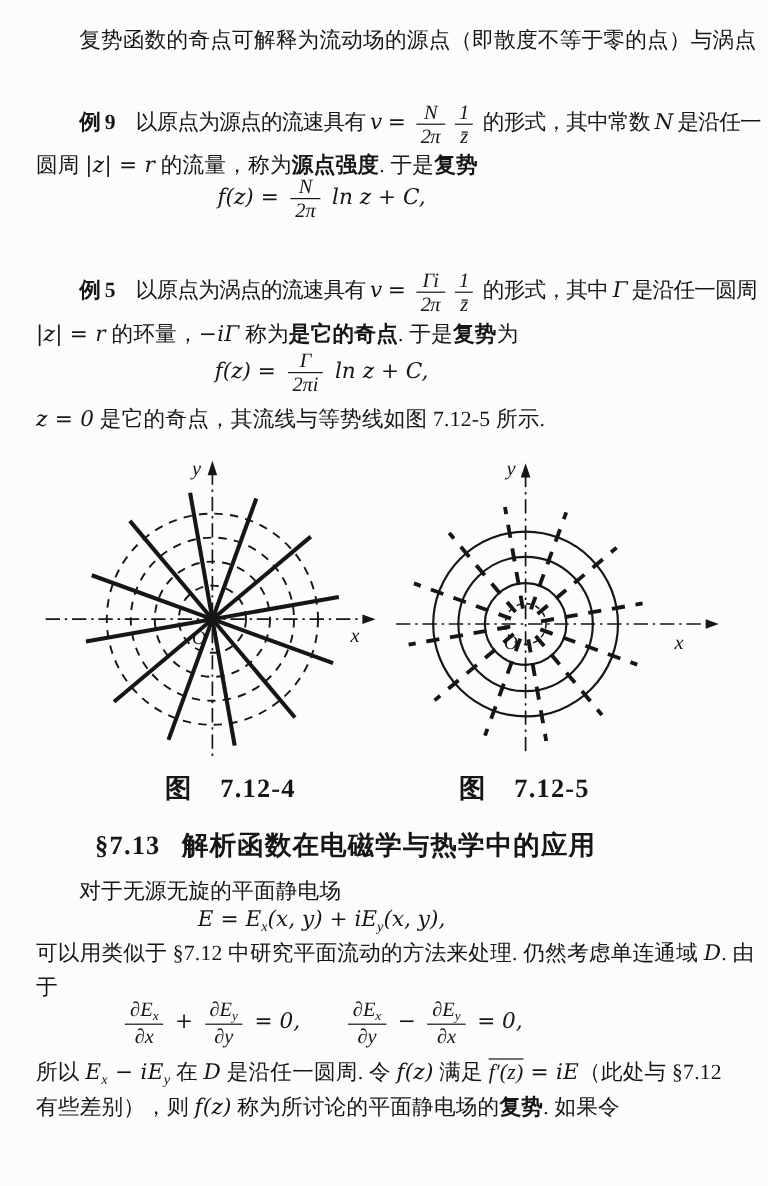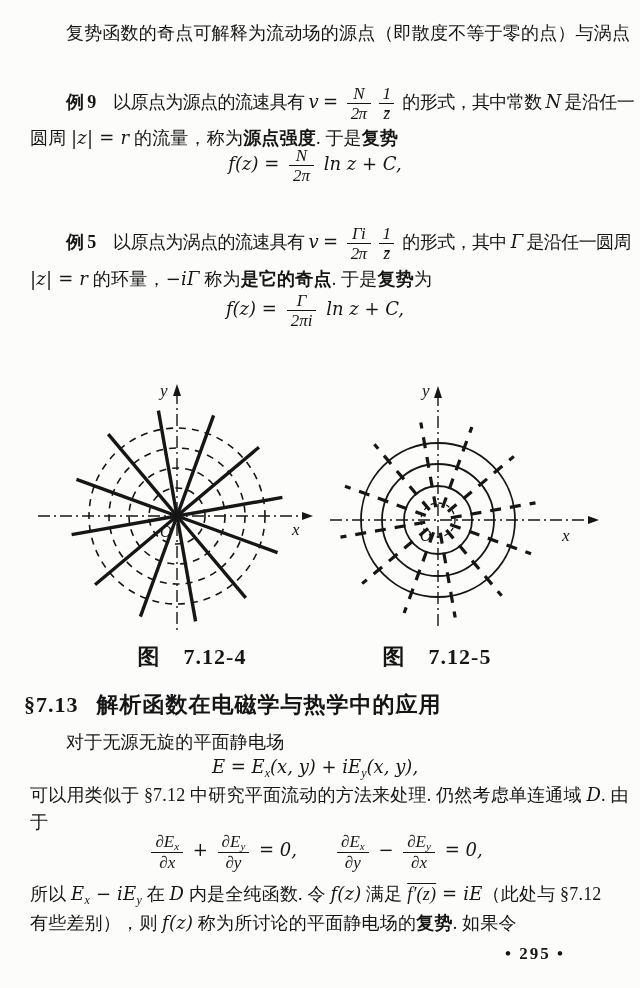--- a/index.html
+++ b/index.html
@@ -14,38 +14,37 @@
   .line{
     position:absolute;
     font-size:18px;
     letter-spacing:0.2px;
     white-space:nowrap;
     line-height:1.3;
   }
   .tight{letter-spacing:-0.6px;}
   .formula{
     position:absolute;left:0;width:536px;
-    text-align:center;font-size:18px;white-space:nowrap;margin-left:47px;
+    text-align:center;font-size:18px;white-space:nowrap;
   }
   .b{font-weight:bold;}
   .m{font-style:italic;font-family:"DejaVu Serif","Liberation Serif",serif;}
   .rich sub{font-size:12px;font-style:italic;vertical-align:-4px;}
   .ov{font-style:italic;text-decoration:overline;}
   .frac{
     display:inline-block;vertical-align:middle;text-align:center;
     font-style:italic;font-size:17px;margin:0 4px;line-height:1.12;
   }
   .frac .num{display:block;padding:0 4px;}
   .frac .den{display:block;border-top:1.6px solid #161616;padding:0 4px;}
   .frac sub{font-size:11px;font-style:italic;vertical-align:-3px;}
   .heading{
     position:absolute;left:0;top:690px;width:576px;
-    text-align:left;font-weight:bold;font-size:22px;letter-spacing:1px;
+    text-align:center;font-weight:bold;font-size:22px;letter-spacing:1px;
     white-space:nowrap;
-    margin-left:24px;
   }
   .heading .secnum{margin-right:18px;}
   .figure{position:absolute;}
   .figcaption{
     position:absolute;top:642px;width:140px;text-align:center;
     font-size:22px;font-weight:bold;letter-spacing:1px;white-space:nowrap;
   }
   .pagenum{
     position:absolute;top:944px;left:470px;width:130px;
     text-align:center;font-size:17px;font-weight:bold;letter-spacing:2px;
@@ -60,20 +59,21 @@
 
   <div class="line rich" style="left:66px;top:22px"><span>复势函数的奇点可解释为流动场的源点（即散度不等于零的点）与涡点（即</span></div>
 
   <div class="line rich tight" style="left:66px;top:84px"><span class="b">例 9</span><span>　以原点为源点的流速具有 </span><span class="m">v = </span><span class="frac"><span class="num">N</span><span class="den">2π</span></span><span class="frac"><span class="num">1</span><span class="den">z̄</span></span><span> 的形式，其中常数 </span><span class="m">N</span><span> 是沿任一</span></div>
   <div class="line rich" style="left:30px;top:126px"><span>圆周 </span><span class="m">|z| = r</span><span> 的流量，称为</span><span class="b">源点强度</span><span>. 于是</span><span class="b">复势</span></div>
   <div class="formula rich" style="top:146px"><span class="m">f(z) = </span><span class="frac"><span class="num">N</span><span class="den">2π</span></span><span class="m"> ln z + C,</span></div>
 
   <div class="line rich tight" style="left:66px;top:224px"><span class="b">例 5</span><span>　以原点为涡点的流速具有 </span><span class="m">v = </span><span class="frac"><span class="num">Γi</span><span class="den">2π</span></span><span class="frac"><span class="num">1</span><span class="den">z̄</span></span><span> 的形式，其中 </span><span class="m">Γ</span><span> 是沿任一圆周</span></div>
   <div class="line rich" style="left:30px;top:267px"><span class="m">|z| = r</span><span> 的环量，</span><span class="m">−iΓ</span><span> 称为</span><span class="b">是它的奇点</span><span>. 于是</span><span class="b">复势</span><span>为</span></div>
   <div class="formula rich" style="top:291px"><span class="m">f(z) = </span><span class="frac"><span class="num">Γ</span><span class="den">2πi</span></span><span class="m"> ln z + C,</span></div>
+  <div class="line rich" style="left:30px;top:338px"><span class="m">z = 0</span><span> 是它的奇点，其流线与等势线如图 7.12-5 所示.</span></div>
 
   <div class="figure" style="left:30px;top:380px"><svg width="292" height="264">
         <line x1="8" y1="136" x2="272" y2="136" stroke="#161616" stroke-width="1.4" stroke-dasharray="12 4 2 4"></line>
         <line x1="147" y1="12" x2="147" y2="250" stroke="#161616" stroke-width="1.4" stroke-dasharray="12 4 2 4"></line>
         <polygon points="272,132 283,136 272,140" fill="#161616"></polygon>
         <polygon points="143,16 147,4 151,16" fill="#161616"></polygon>
         <circle cx="147" cy="136" r="28" fill="none" stroke="#161616" stroke-width="1.6" stroke-dasharray="7 6"></circle>
         <circle cx="147" cy="136" r="48" fill="none" stroke="#161616" stroke-width="1.6" stroke-dasharray="7 6"></circle>
         <circle cx="147" cy="136" r="68" fill="none" stroke="#161616" stroke-width="1.6" stroke-dasharray="7 6"></circle>
         <circle cx="147" cy="136" r="88" fill="none" stroke="#161616" stroke-width="1.6" stroke-dasharray="7 6"></circle>
@@ -123,18 +123,17 @@
 
   <div class="heading">
     <span class="secnum">§7.13</span><span>解析函数在电磁学与热学中的应用</span>
   </div>
 
   <div class="line rich" style="left:66px;top:731px"><span>对于无源无旋的平面静电场</span></div>
   <div class="formula rich" style="top:756px"><span class="m">E = E</span><sub>x</sub><span class="m">(x, y) + iE</span><sub>y</sub><span class="m">(x, y),</span></div>
   <div class="line rich" style="left:30px;top:783px"><span>可以用类似于 §7.12 中研究平面流动的方法来处理. 仍然考虑单连通域 </span><span class="m">D</span><span>. 由</span></div>
   <div class="line rich" style="left:30px;top:811px"><span>于</span></div>
   <div class="formula rich" style="top:832px"><span class="frac"><span class="num">∂E<sub>x</sub></span><span class="den">∂x</span></span><span class="m"> + </span><span class="frac"><span class="num">∂E<sub>y</sub></span><span class="den">∂y</span></span><span class="m"> = 0,</span><span>　　</span><span class="frac"><span class="num">∂E<sub>x</sub></span><span class="den">∂y</span></span><span class="m"> − </span><span class="frac"><span class="num">∂E<sub>y</sub></span><span class="den">∂x</span></span><span class="m"> = 0,</span></div>
-  <div class="line rich" style="left:30px;top:882px"><span>所以 </span><span class="m">E</span><sub>x</sub><span class="m"> − iE</span><sub>y</sub><span> 在 </span><span class="m">D</span><span> 内是全纯函数. 令 </span><span class="m">f(z)</span><span> 满足 </span><span class="ov">f′(z)</span><span class="m"> = iE</span><span>（此处与 §7.12</span></div>
+  <div class="line rich" style="left:30px;top:882px"><span>所以 </span><span class="m">E</span><sub>x</sub><span class="m"> − iE</span><sub>y</sub><span> 在 </span><span class="m">D</span><span> 是沿任一圆周. 令 </span><span class="m">f(z)</span><span> 满足 </span><span class="ov">f′(z)</span><span class="m"> = iE</span><span>（此处与 §7.12</span></div>
   <div class="line rich" style="left:30px;top:911px"><span>有些差别），则 </span><span class="m">f(z)</span><span> 称为所讨论的平面静电场的</span><span class="b">复势</span><span>. 如果令</span></div>
 
-  <div class="pagenum">• 295 •</div>
 
 </div>
 
 </body></html>

